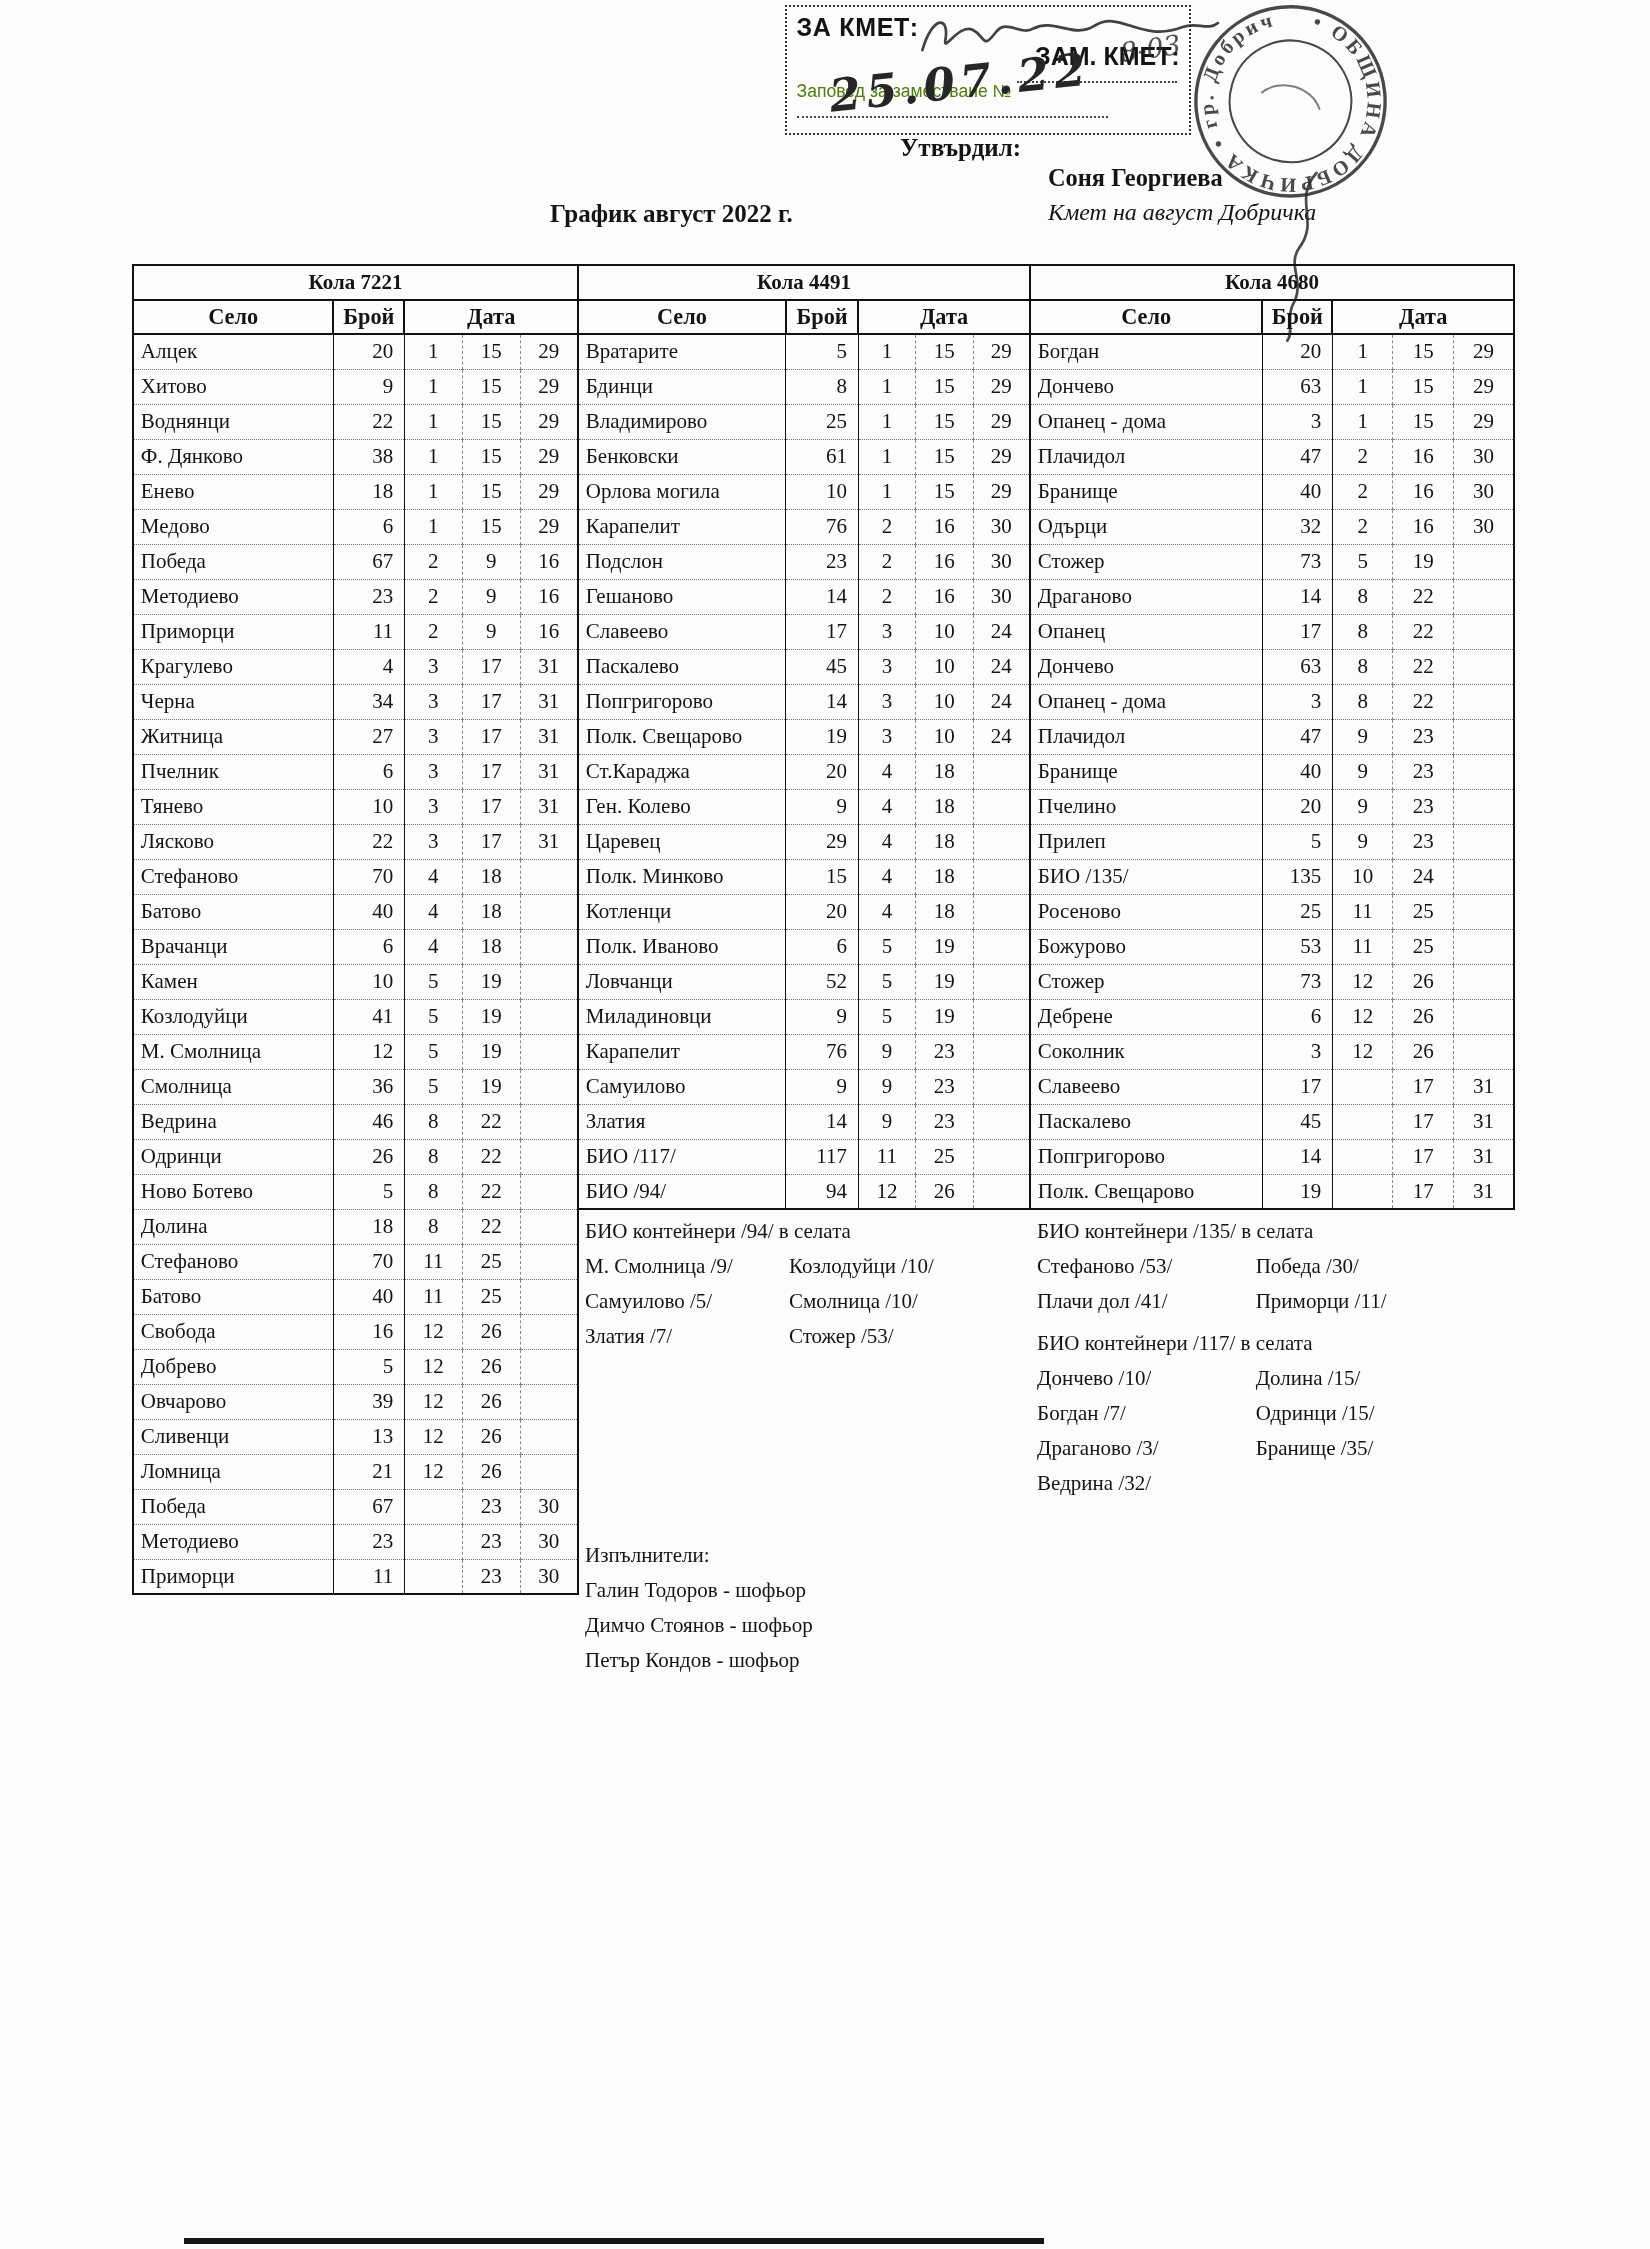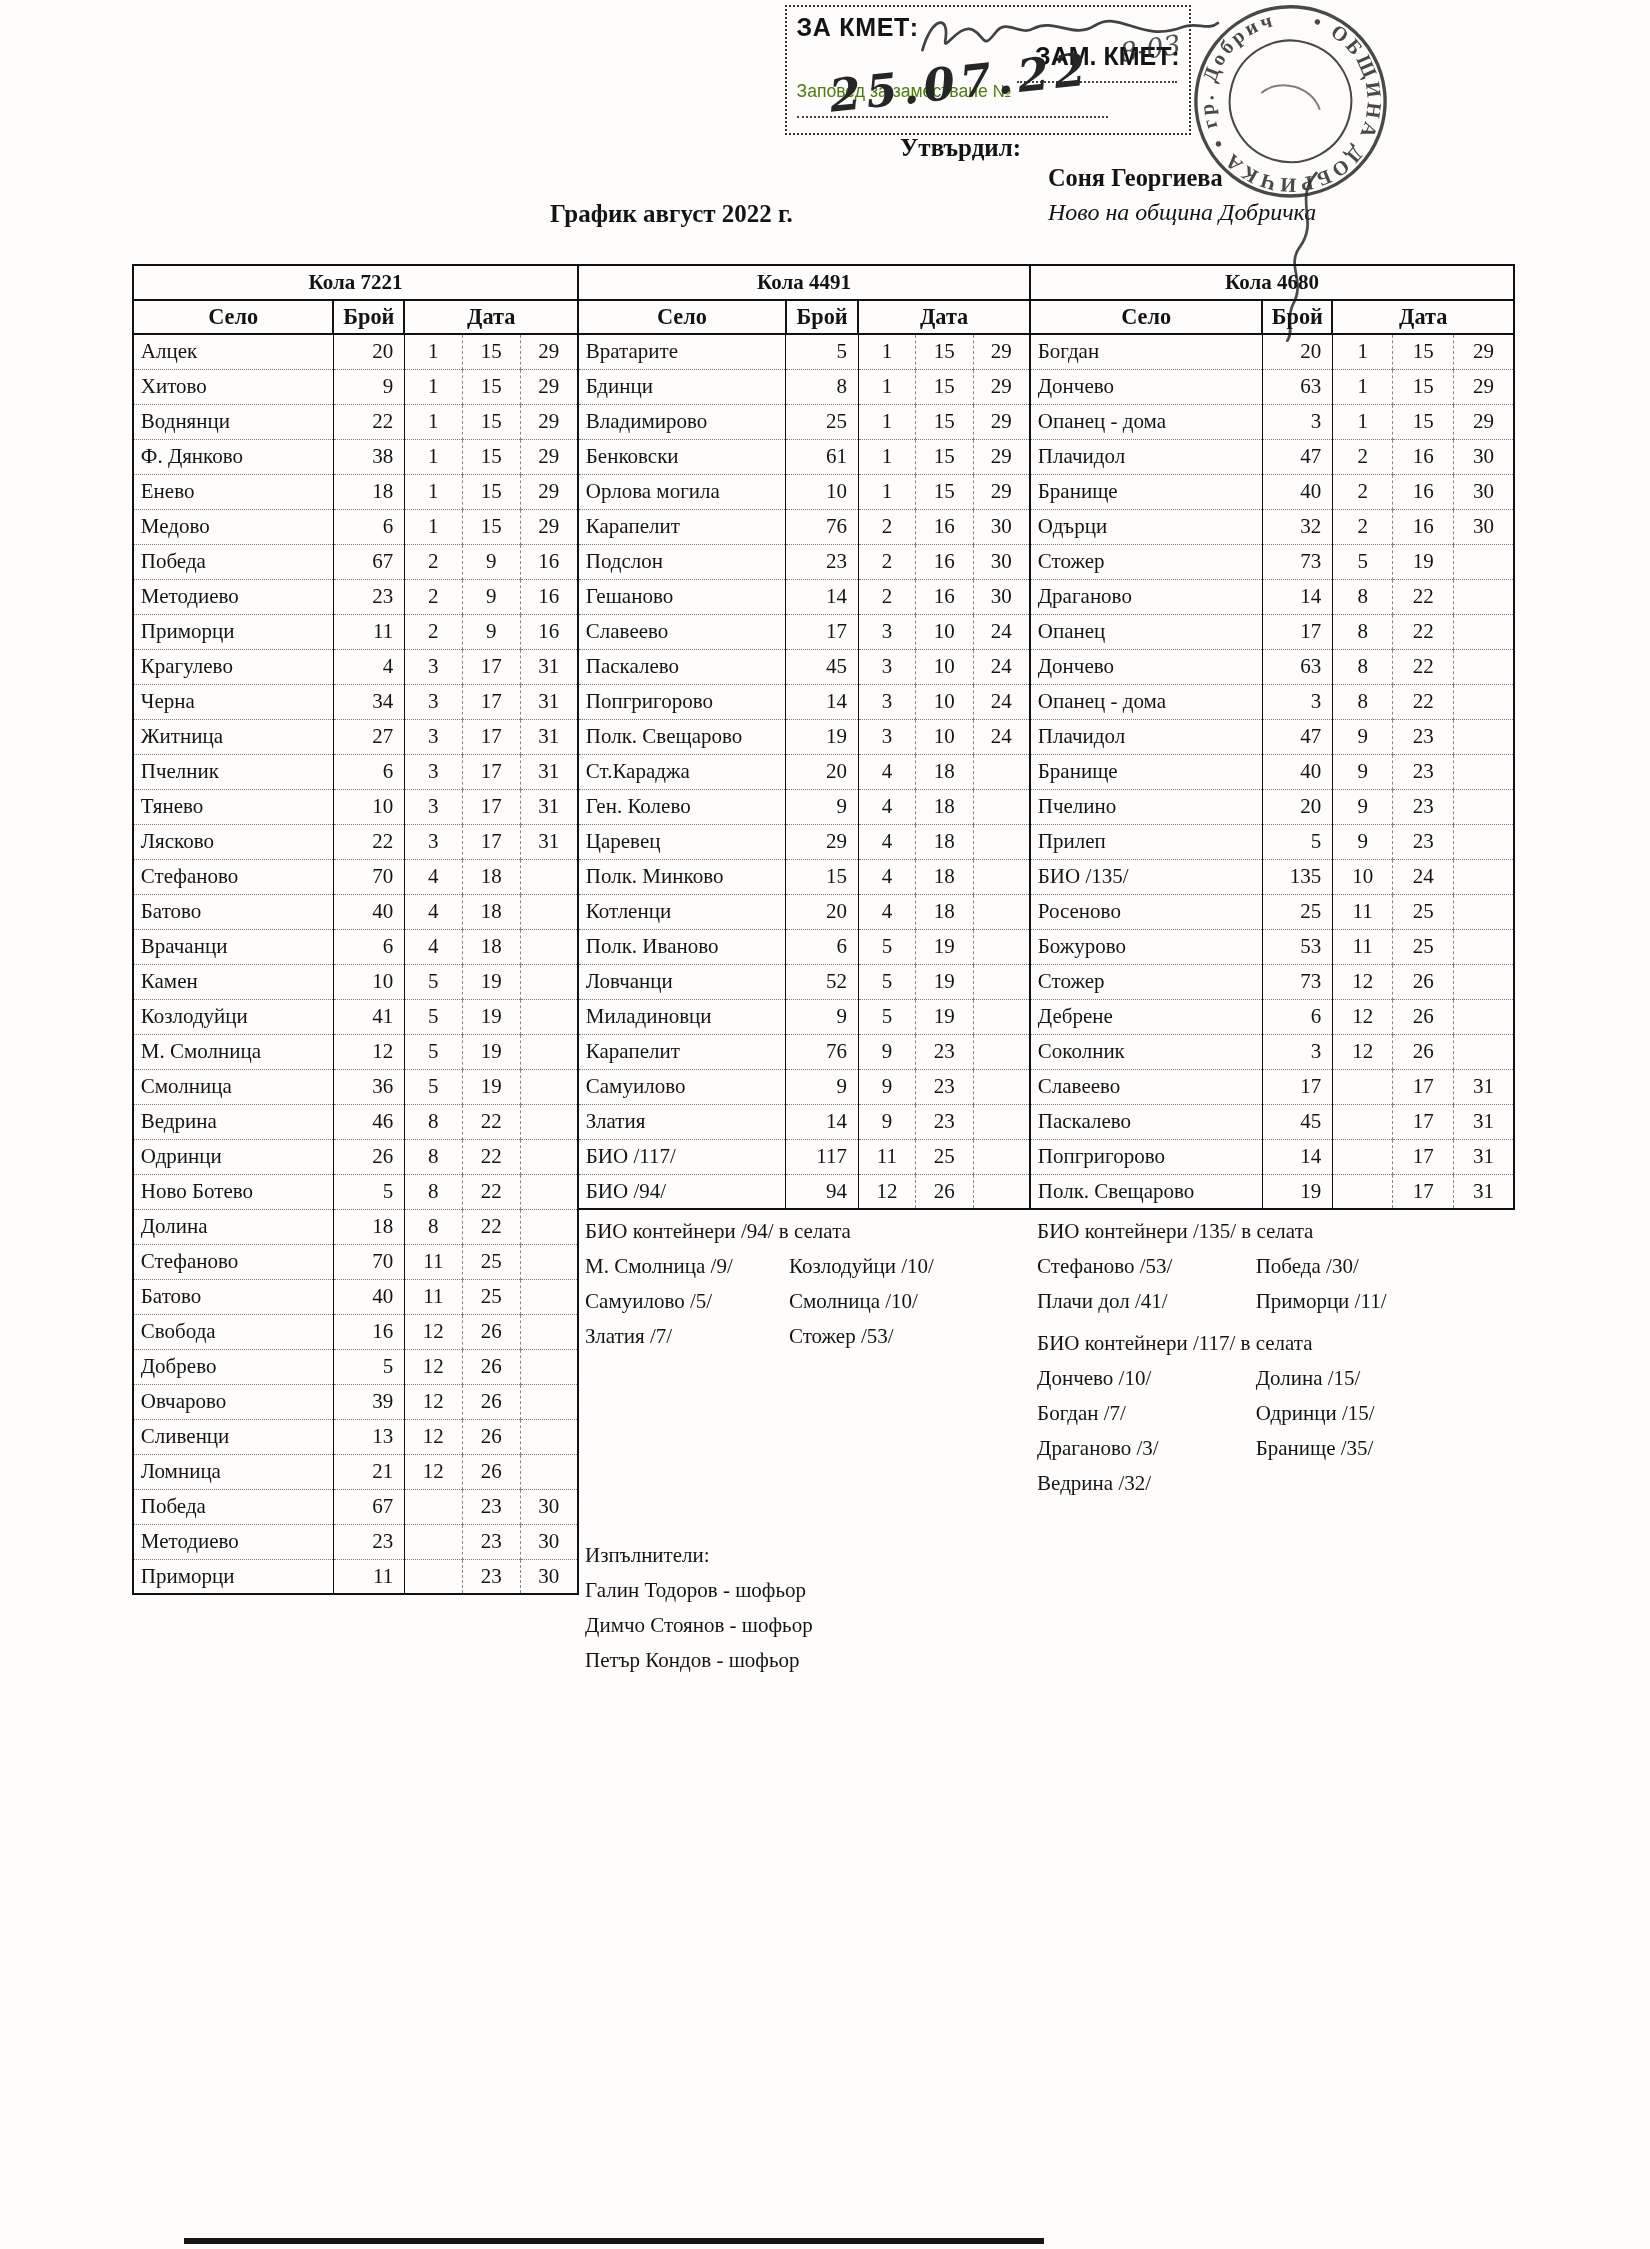--- a/index.html
+++ b/index.html
@@ -86,21 +86,21 @@
   </div>
 
   <svg class="sig-svg" viewBox="0 0 450 100">
     <path d="M 8 62 C 22 12, 48 10, 42 46 C 38 68, 62 22, 82 32 C 102 42, 96 62, 116 36 C 132 14, 152 42, 172 30 C 202 14, 232 46, 262 26 C 300 2, 330 52, 392 28 C 412 20, 430 34, 444 22" fill="none" stroke="#2e2e2e" stroke-width="4" stroke-linecap="round" opacity="0.9"></path>
   </svg>
   <div class="hand hand-date">25.07.22</div>
   <div class="hand hand-no">8-03</div>
 
   <div class="approved">Утвърдил:</div>
   <div class="approver-name">Соня Георгиева</div>
-  <div class="approver-title">Ново  на община Добричка</div>
+  <div class="approver-title">Кмет  на август Добричка</div>
   <div class="doc-title">График август 2022 г.</div>
 
   <svg class="round-stamp stamp-ink" viewBox="0 0 330 330">
     <g transform="rotate(16 165 150)">
       <circle cx="165" cy="150" r="140" fill="none" stroke="#222" stroke-width="5"></circle>
       <circle cx="165" cy="150" r="90" fill="none" stroke="#222" stroke-width="3"></circle>
       <defs>
         <path id="stampArc" d="M 165 36 A 114 114 0 1 1 164.9 36" fill="none"></path>
       </defs>
       <text font-size="30" font-weight="bold" fill="#222" letter-spacing="5" font-family="Liberation Serif, serif">

